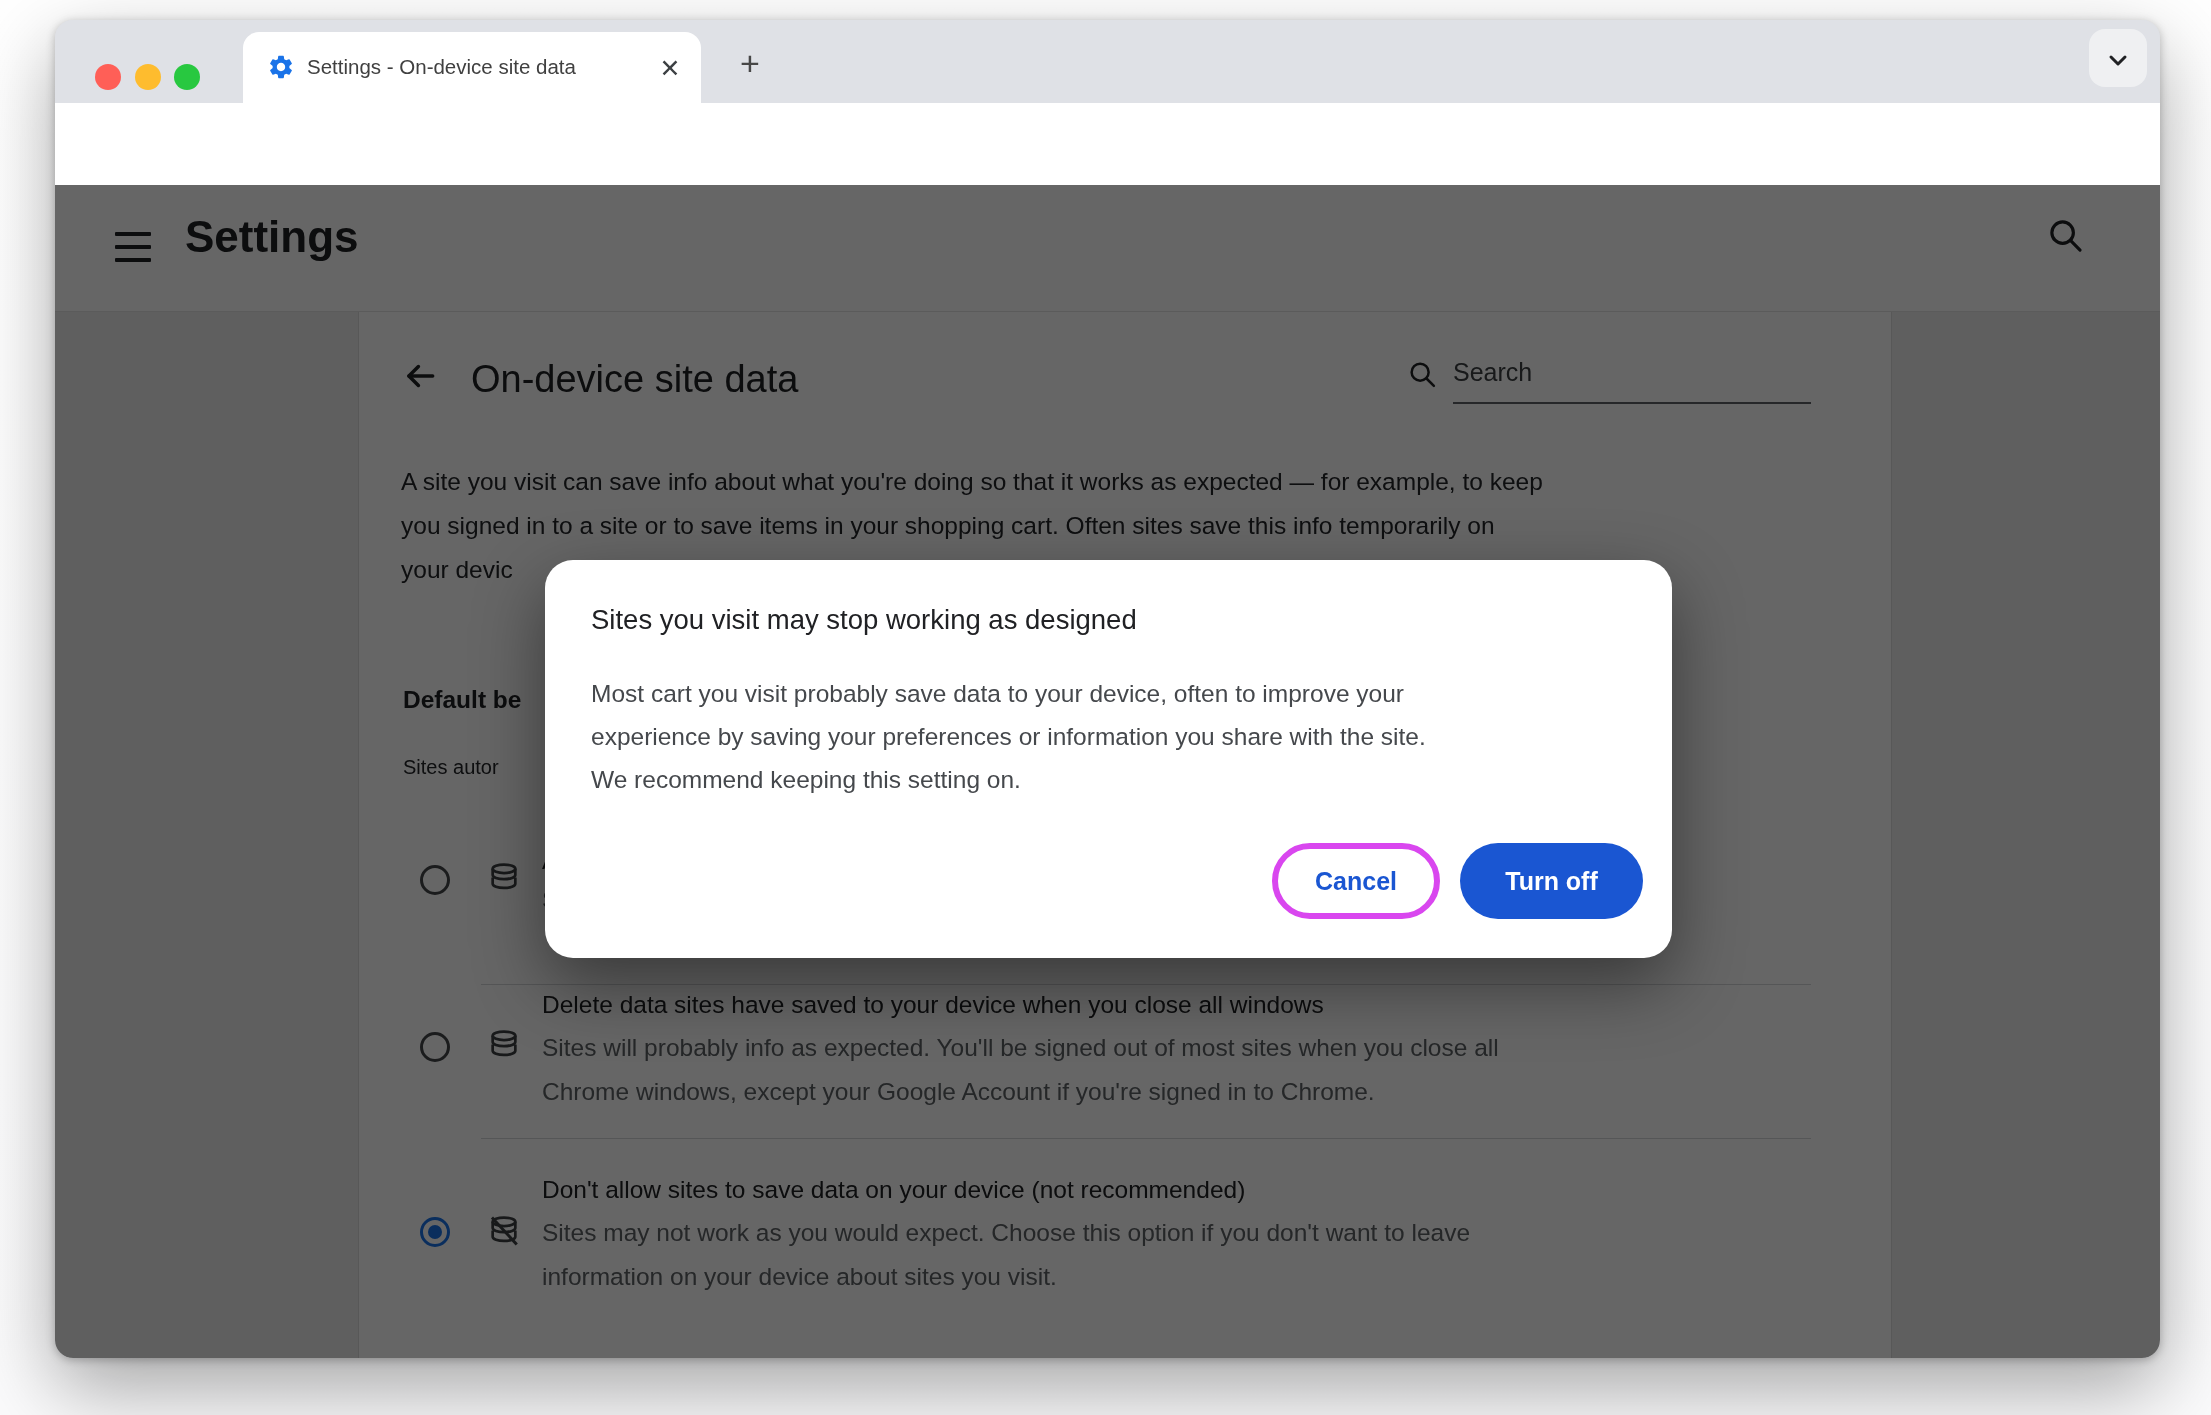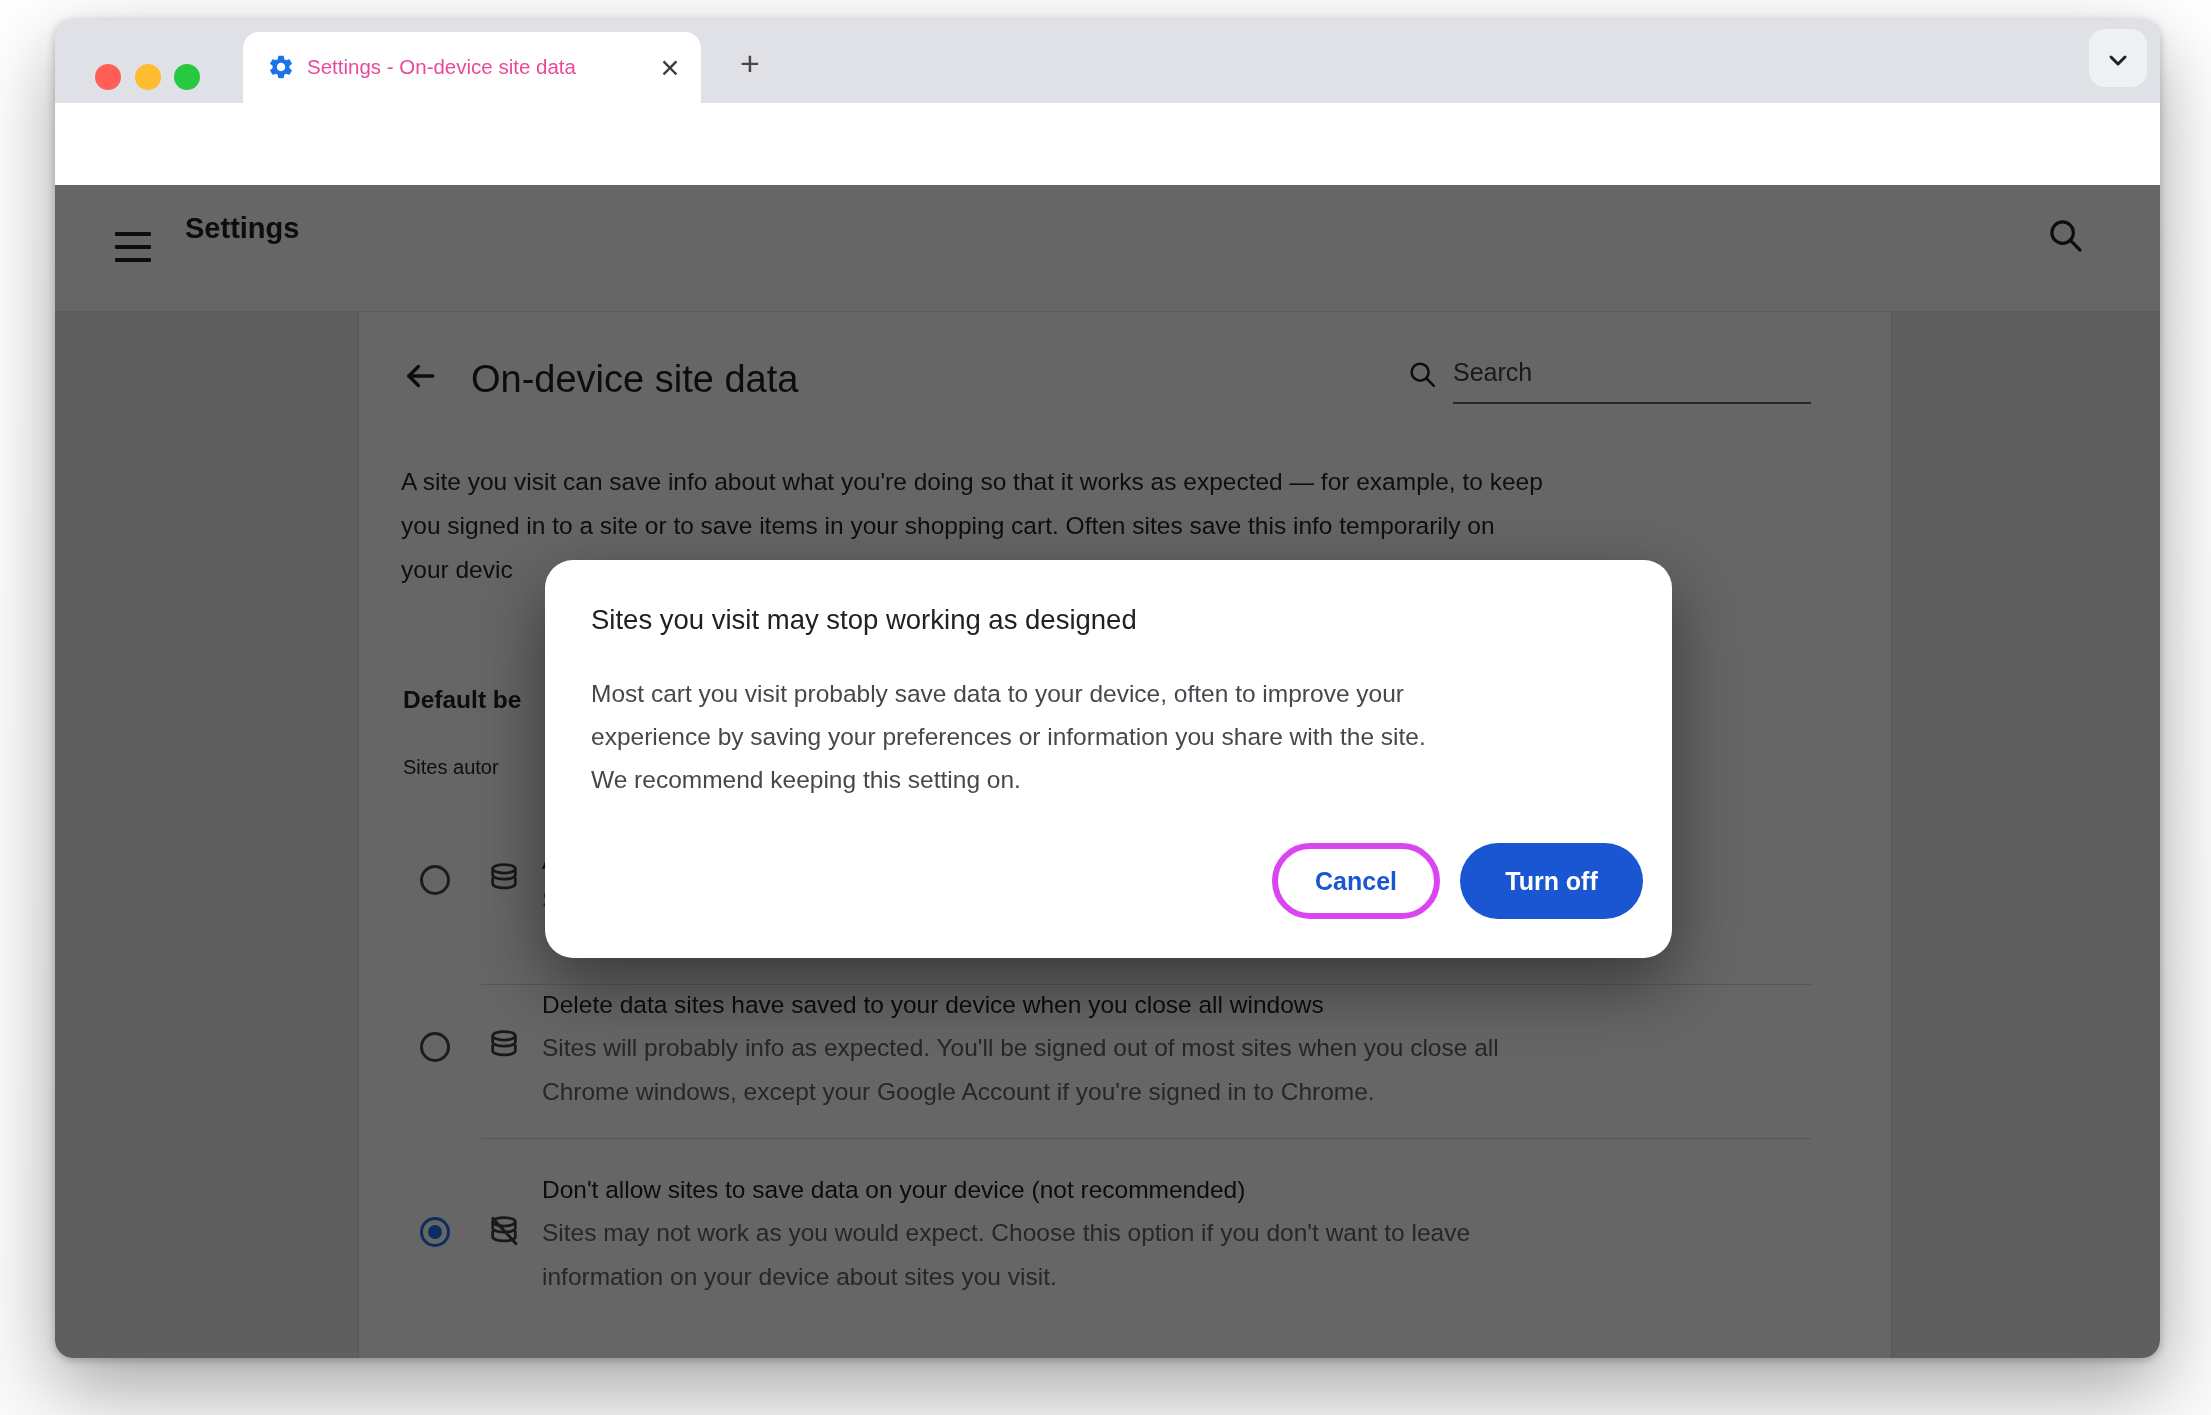--- a/index.html
+++ b/index.html
@@ -8,21 +8,21 @@
 
   
   #win{position:absolute;left:55px;top:20px;width:2105px;height:1338px;border-radius:18px;
        background:#dfe1e6;box-shadow:0 30px 80px rgba(0,0,0,.35),0 2px 10px rgba(0,0,0,.25);overflow:hidden;}
 
   
   .tstrip{position:absolute;left:0;top:0;width:100%;height:83px;background:#dfe1e6;}
   .tl{position:absolute;width:26px;height:26px;border-radius:50%;top:44px;}
   .tab{position:absolute;left:188px;top:12px;width:458px;height:71px;background:#fff;border-radius:16px 16px 0 0;}
   .fav{position:absolute;left:24px;top:21px;width:28px;height:28px;}
-  .tabtitle{position:absolute;left:64px;top:18px;width:340px;height:34px;font-size:20.5px;color:#ec4899;
+  .tabtitle{position:absolute;left:64px;top:18px;width:340px;height:34px;font-size:20.5px;color:#404040;
             white-space:nowrap;overflow:hidden;line-height:34px;}
   .tabfade{position:absolute;left:330px;top:18px;width:76px;height:34px;
            background:linear-gradient(90deg,rgba(255,255,255,0),#fff 75%);}
   .tabclose{position:absolute;left:412px;top:22px;width:30px;height:30px;color:#3c4043;font-size:25px;
             line-height:29px;text-align:center;cursor:default;}
   .newtab{position:absolute;left:674px;top:23px;width:42px;height:42px;color:#474747;font-size:34px;
           line-height:40px;text-align:center;font-weight:300;}
   .chevbtn{position:absolute;left:2034px;top:9px;width:58px;height:58px;border-radius:16px;background:#eff0f2;}
   .chevbtn svg{position:absolute;left:17px;top:19px;}
 
@@ -40,21 +40,21 @@
             radial-gradient(circle at 50% 30%, #c59c7e 0 26%, rgba(0,0,0,0) 27%),
             radial-gradient(circle at 50% 88%, #9db3cd 0 42%, rgba(0,0,0,0) 43%),
             linear-gradient(#e7e3dd,#dde3ea);}
   .kebab{position:absolute;left:2056px;top:103px;width:44px;height:44px;}
 
   
   #content{position:absolute;left:0;top:165px;width:100%;height:1173px;background:#ededee;}
   .sheader{position:absolute;left:0;top:0;width:100%;height:127px;background:#fff;border-bottom:1px solid #e4e4e4;}
   .hamb{position:absolute;left:60px;top:212px;width:36px;height:30px;}
   .hamb i{position:absolute;left:0;width:36px;height:4px;background:#202124;border-radius:1px;}
-  .stitle{position:absolute;left:130px;top:192px;font-size:29px;font-weight:600;color:#202124;}
+  .stitle{position:absolute;left:130px;top:192px;font-size:44px;font-weight:600;color:#202124;}
   .hsearch{position:absolute;left:1991px;top:196px;}
   #card{position:absolute;left:303px;top:127px;width:1534px;height:1046px;background:#fff;
         border-left:1px solid #dcdcdc;border-right:1px solid #dcdcdc;}
   #scrim{position:absolute;left:0;top:165px;width:100%;height:1173px;background:rgba(0,0,0,0.60);z-index:5;}
 
   
   .cback{position:absolute;left:42px;top:45px;width:38px;height:38px;}
   .ctitle{position:absolute;left:112px;top:46px;font-size:38px;color:#202124;}
   .csearch-ic{position:absolute;left:1048px;top:47px;}
   .csearch-label{position:absolute;left:1094px;top:46px;font-size:25px;color:#3c4043;}

